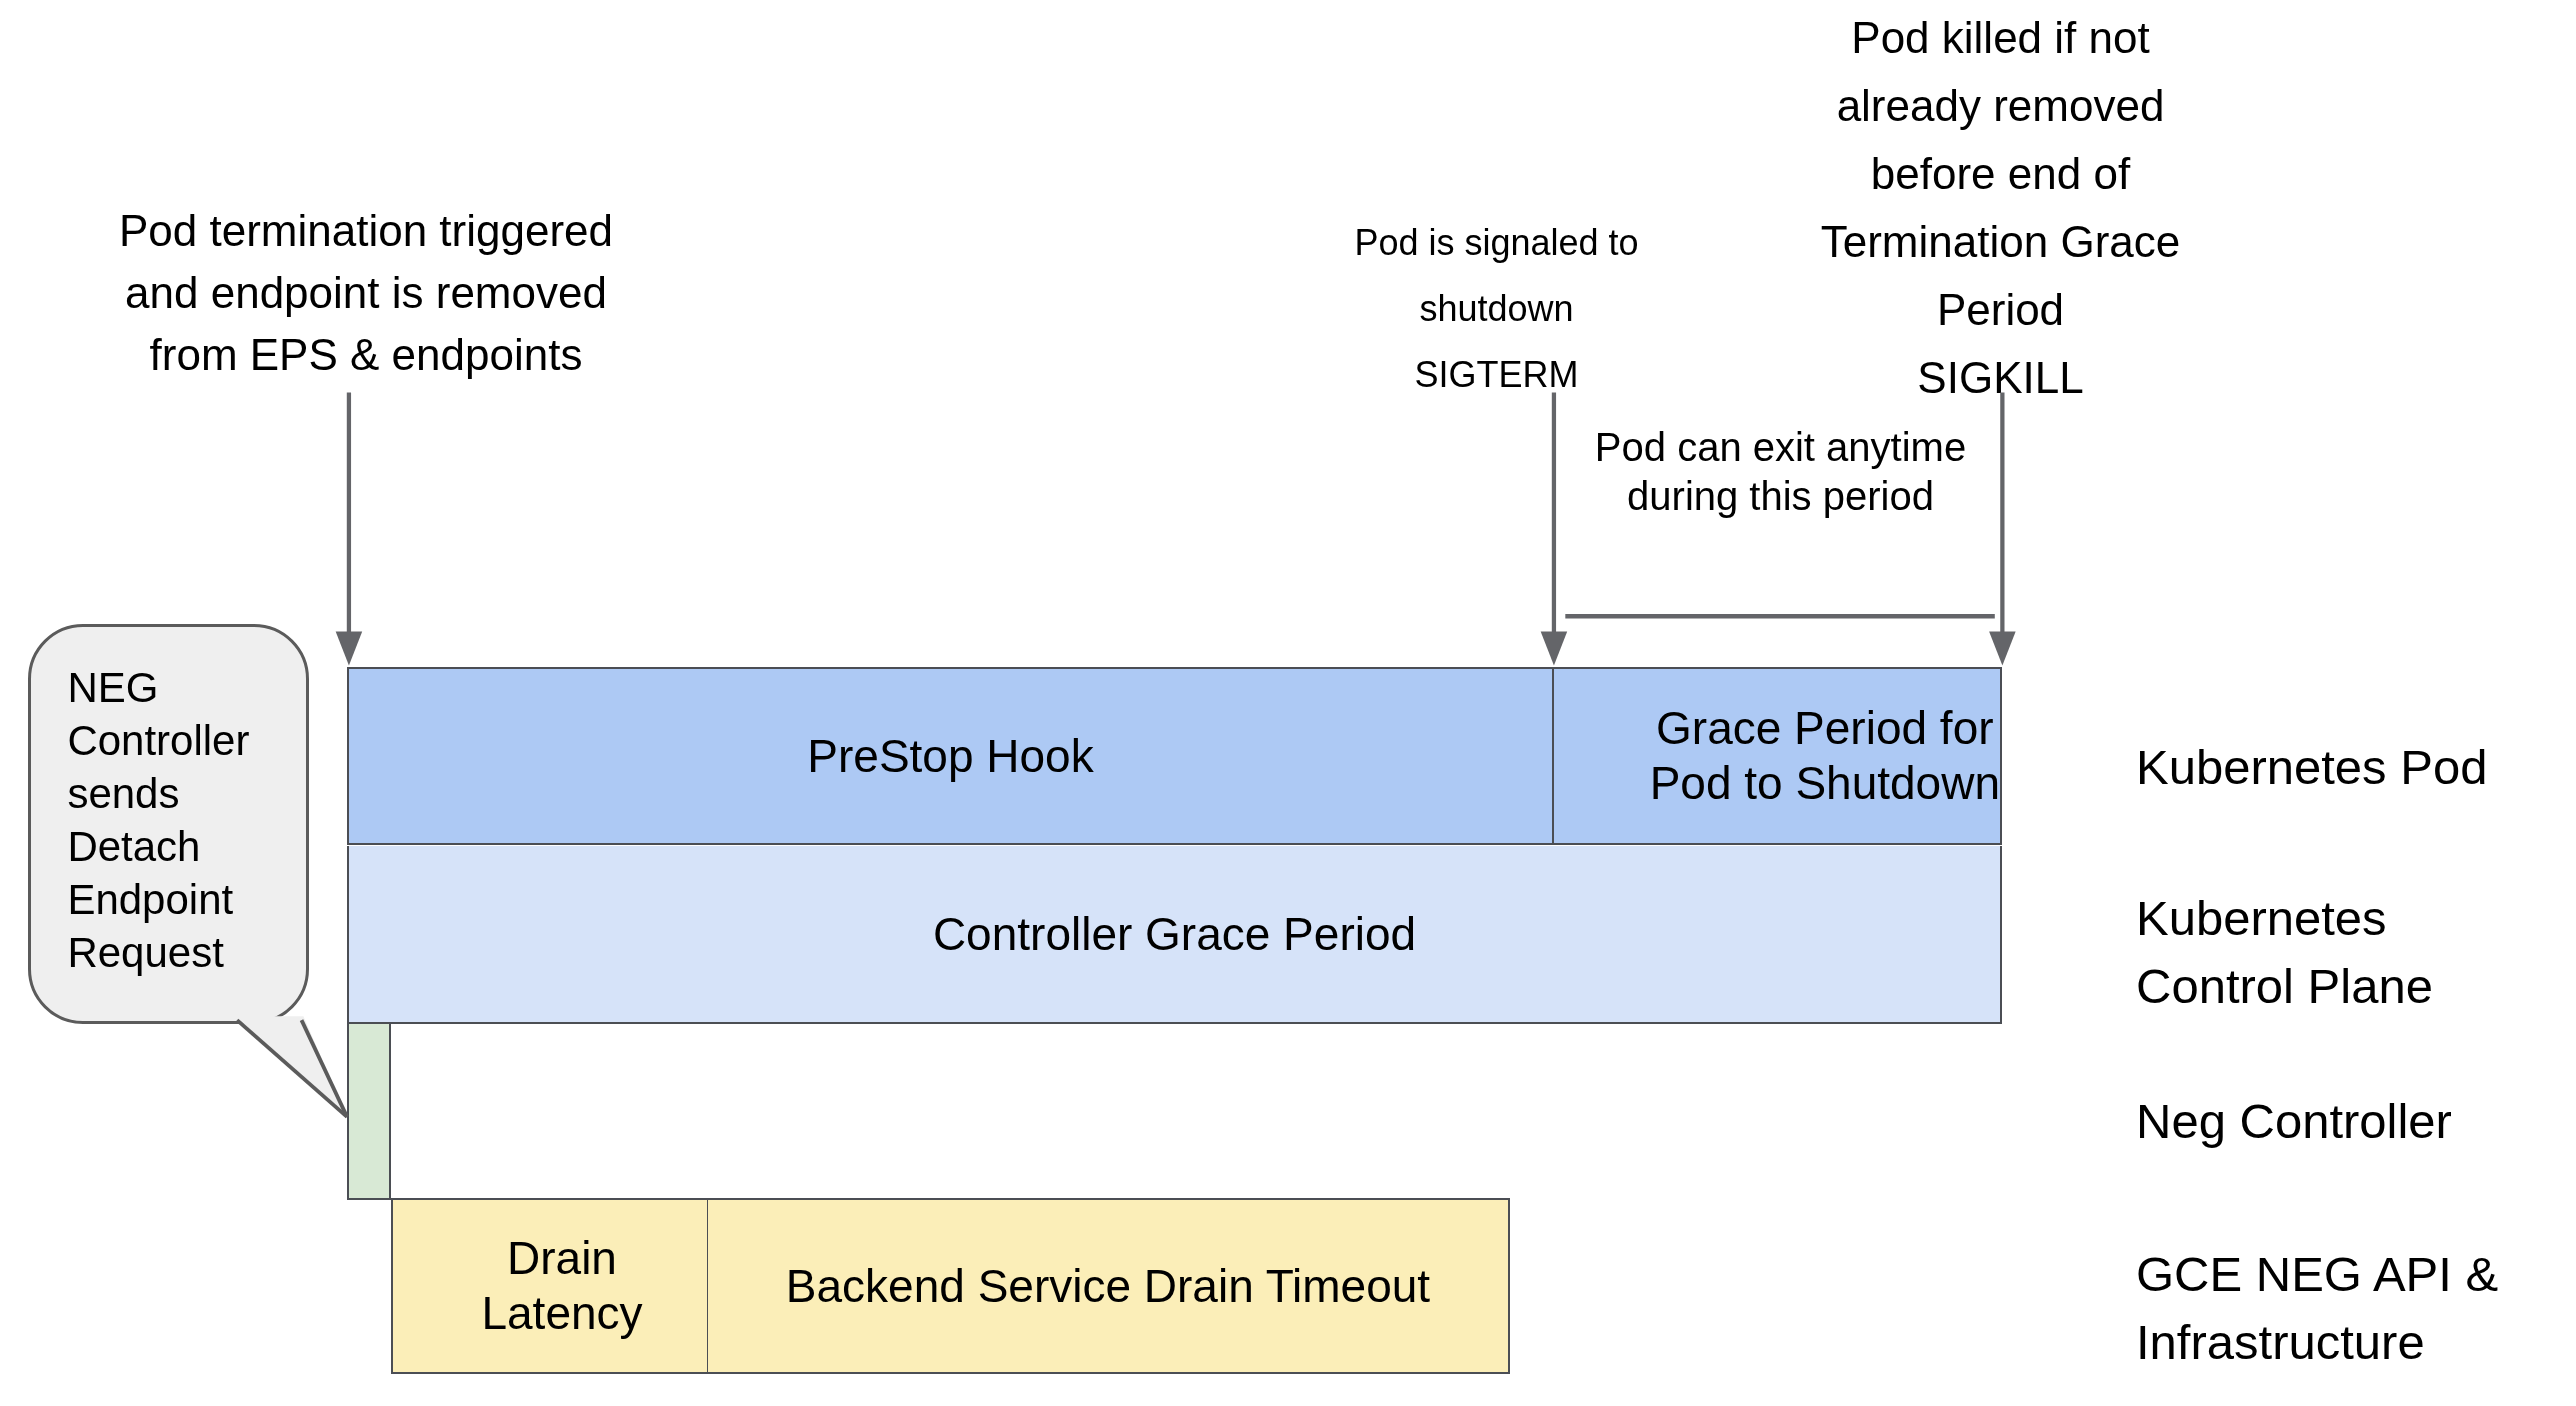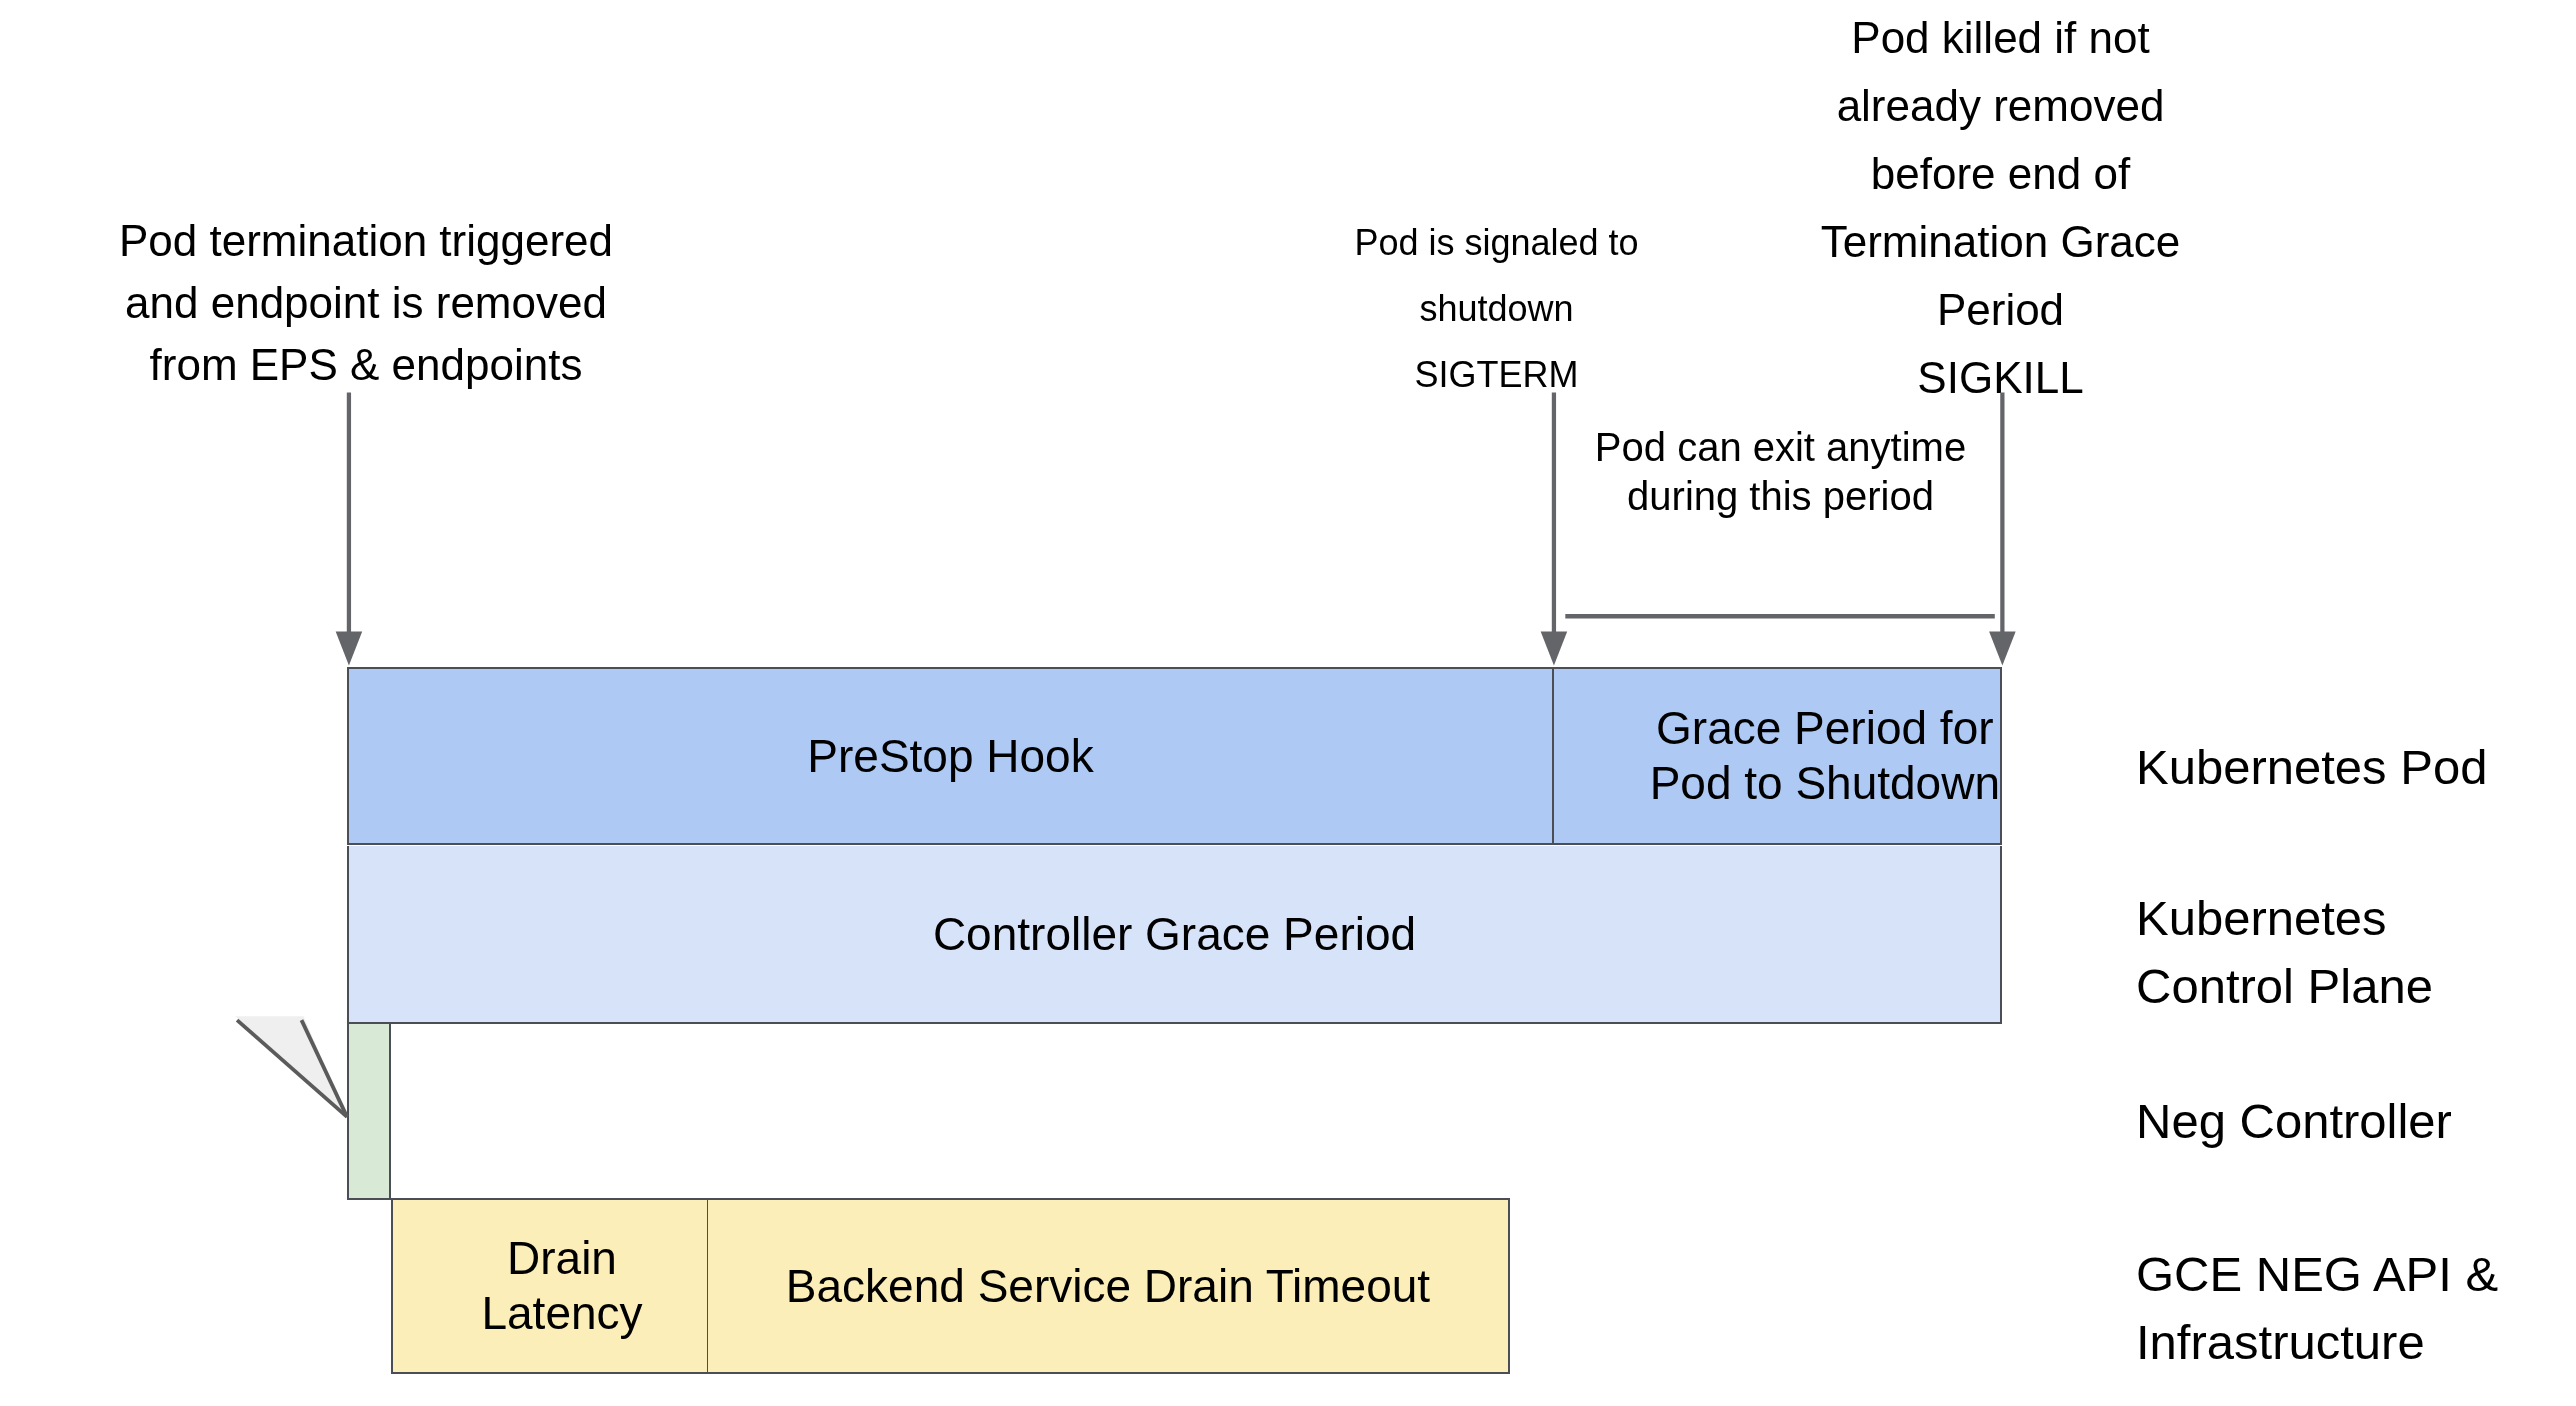--- a/index.html
+++ b/index.html
@@ -16,21 +16,21 @@
     color: #000;
     overflow: hidden;
   }
   
   .ann {
     position: absolute;
     text-align: center;
     white-space: pre-line;
     color: #000;
   }
-  .ann-1 { left: 34px;   top: 210px; width: 664px; font-size: 44px; line-height: 62px; }
+  .ann-1 { left: 34px;   top: 200px; width: 664px; font-size: 44px; line-height: 62px; }
   .ann-2 { left: 1212px; top: 210px; width: 569px; font-size: 36px; line-height: 66px; }
   .ann-3 { left: 1735px; top: 3.8px;   width: 531px; font-size: 44px; line-height: 68px; }
   .ann-bracket { left: 1555px; top: 423px; width: 451px; font-size: 40px; line-height: 49px; }
 
   
   .bar {
     position: absolute;
     box-sizing: border-box;
     border: 2.8px solid var(--bar-border, #4b4e54);
     display: flex;
@@ -116,20 +116,28 @@
   <div class="ann ann-3">Pod killed if not
 already removed
 before end of
 Termination Grace
 Period
 SIGKILL</div>
 
   <div class="ann ann-bracket">Pod can exit anytime
 during this period</div>
 
+  <div class="callout">
+    <div class="callout-text">NEG
+Controller
+sends
+Detach
+Endpoint
+Request</div>
+  </div>
 
   <div class="bar bar-prestop">
     <span class="bar-label">PreStop Hook</span>
   </div>
 
   <div class="bar bar-grace">
     <span class="bar-label">Grace Period for
 Pod to Shutdown</span>
   </div>
 

